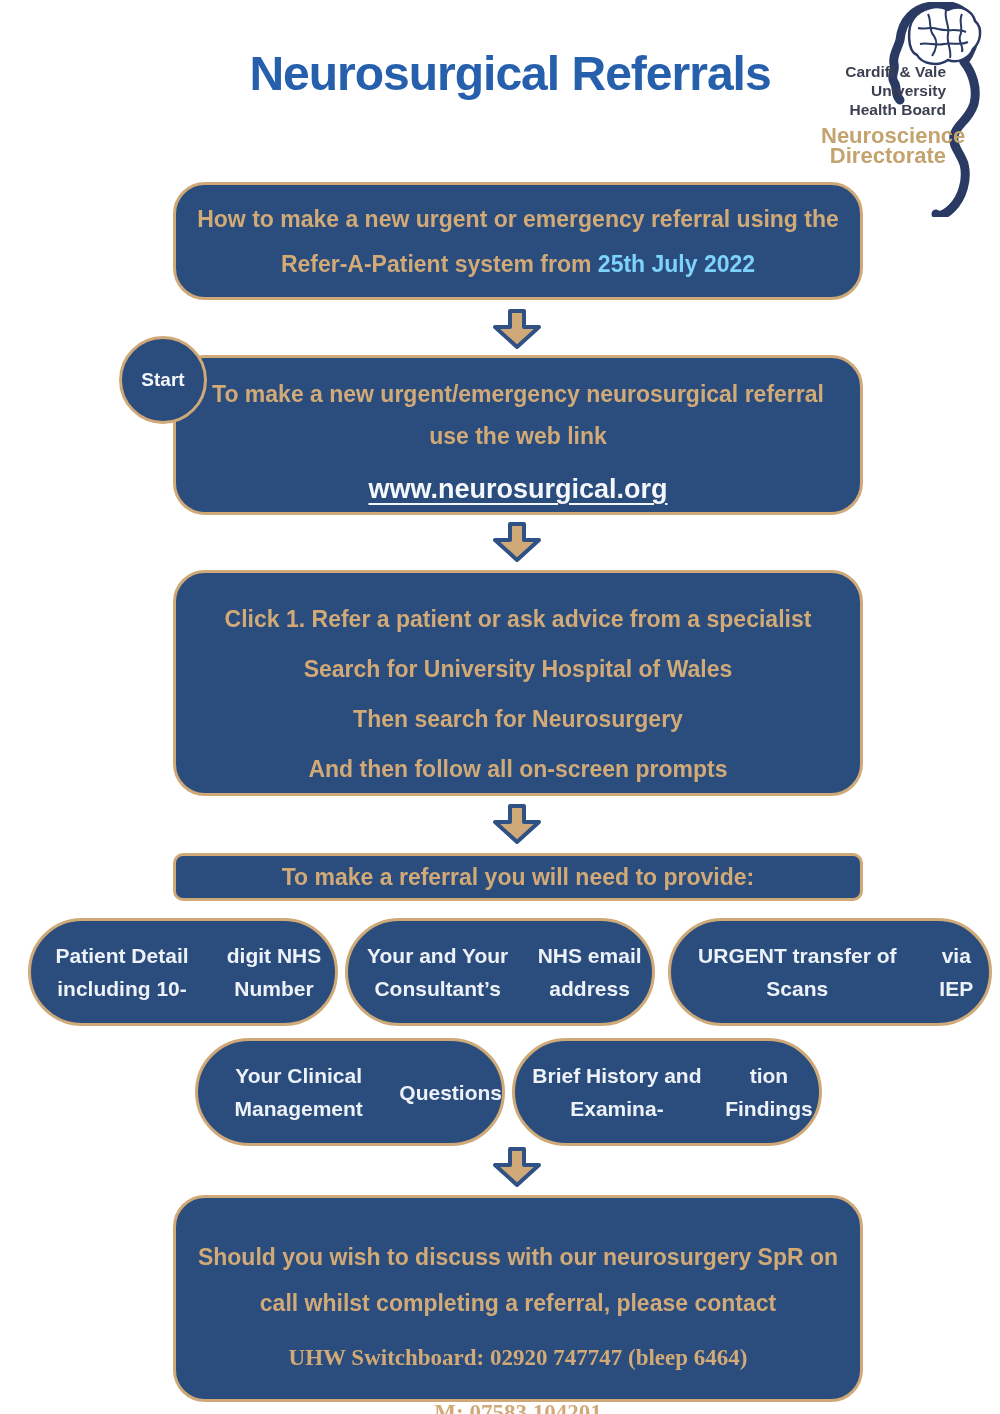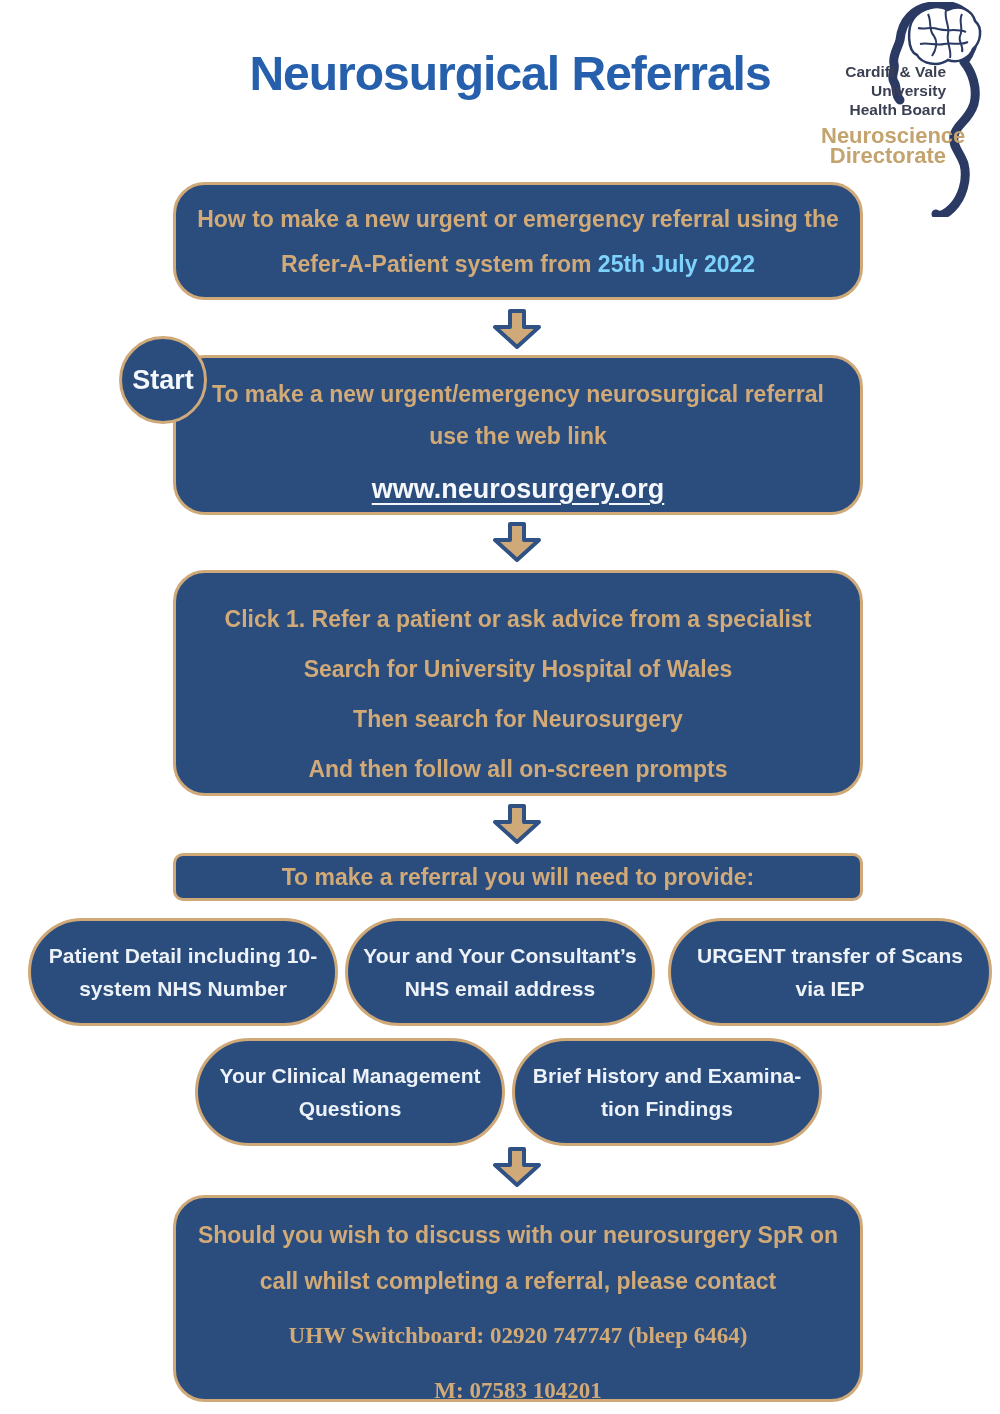--- a/index.html
+++ b/index.html
@@ -20,40 +20,40 @@
   
   .flowbox{
     position:absolute;left:173px;width:690px;box-sizing:border-box;
     background:#2b4d7d;border:3px solid #cfa977;border-radius:32px;
     color:#d2aa77;text-align:center;
   }
   .box1{top:182px;height:118px;font-size:23px;line-height:45px;padding-top:12px;}
   .box2{top:355px;height:160px;font-size:23px;line-height:42px;padding-top:15px;}
   .box3{top:570px;height:226px;font-size:23px;line-height:50px;padding-top:21px;}
   .box4{top:853px;height:48px;font-size:23px;border-radius:10px;display:flex;align-items:center;justify-content:center;}
-  .box5{top:1195px;height:207px;font-size:23px;line-height:46px;padding-top:14px;}
+  .box5{top:1195px;height:207px;font-size:23px;line-height:46px;padding-top:36px;}
   .hl-white{color:#7dd3fc;}
   .weblink{
     display:inline-block;margin-top:11px;font-size:27px;color:#f4f7fb;
     text-decoration:underline;text-underline-offset:5px;
   }
   .box5 .gap{margin-top:9px;font-family:Liberation Serif, serif;}
   
   .start-circle{
     position:absolute;left:119px;top:336px;width:88px;height:88px;border-radius:50%;
     background:#2b4d7d;border:3px solid #cfa977;box-sizing:border-box;z-index:3;
     display:flex;align-items:center;justify-content:center;
-    color:#f4f7fb;font-size:27px;
+    color:#f4f7fb;font-size:19px;
   }
   
   .pill{
     position:absolute;height:108px;box-sizing:border-box;
     background:#2b4d7d;border:3px solid #cfa977;border-radius:54px;
     color:#edf2f8;font-size:21px;line-height:33px;text-align:center;
-    display:flex;flex-direction:column;align-items:center;justify-content:center;
+    display:flex;flex-direction:row;align-items:center;justify-content:center;
   }
   .pill-a{left:28px;top:918px;width:310px;}
   .pill-b{left:345px;top:918px;width:310px;}
   .pill-c{left:668px;top:918px;width:324px;}
   .pill-d{left:195px;top:1038px;width:310px;}
   .pill-e{left:512px;top:1038px;width:310px;}
   
   .arrow{position:absolute;left:487px;width:60px;height:40px;}
   .a1{top:309px;} .a2{top:522px;} .a3{top:804px;} .a4{top:1147px;}
 </style>
@@ -100,21 +100,21 @@
       </svg>
   </div>
 
   <div class="start-circle">
     <span>Start</span>
   </div>
 
   <div class="flowbox box2">
     <div>To make a new urgent/emergency neurosurgical referral</div>
     <div>use the web link</div>
-    <div><span class="weblink">www.neurosurgery.org</span></div>
+    <div><span class="weblink">www.neurosurgical.org</span></div>
   </div>
 
   <div class="arrow a2">
     <svg width="60" height="40" viewBox="0 0 60 40">
         <path d="M23,2 H37 V18 H52 L30,38 L8,18 H23 Z" fill="#cfa977" stroke="#2f5184" stroke-width="4" stroke-linejoin="round"></path>
       </svg>
   </div>
 
   <div class="flowbox box3">
     <div>Click 1. Refer a patient or ask advice from a specialist</div>
@@ -128,21 +128,21 @@
         <path d="M23,2 H37 V18 H52 L30,38 L8,18 H23 Z" fill="#cfa977" stroke="#2f5184" stroke-width="4" stroke-linejoin="round"></path>
       </svg>
   </div>
 
   <div class="flowbox box4">
     <div>To make a referral you will need to provide:</div>
   </div>
 
   <div class="pill pill-a">
     <div>Patient Detail including 10-</div>
-    <div>system NHS Number</div>
+    <div>digit NHS Number</div>
   </div>
   <div class="pill pill-b">
     <div>Your and Your Consultant’s</div>
     <div>NHS email address</div>
   </div>
   <div class="pill pill-c">
     <div>URGENT transfer of Scans</div>
     <div>via IEP</div>
   </div>
   <div class="pill pill-d">

